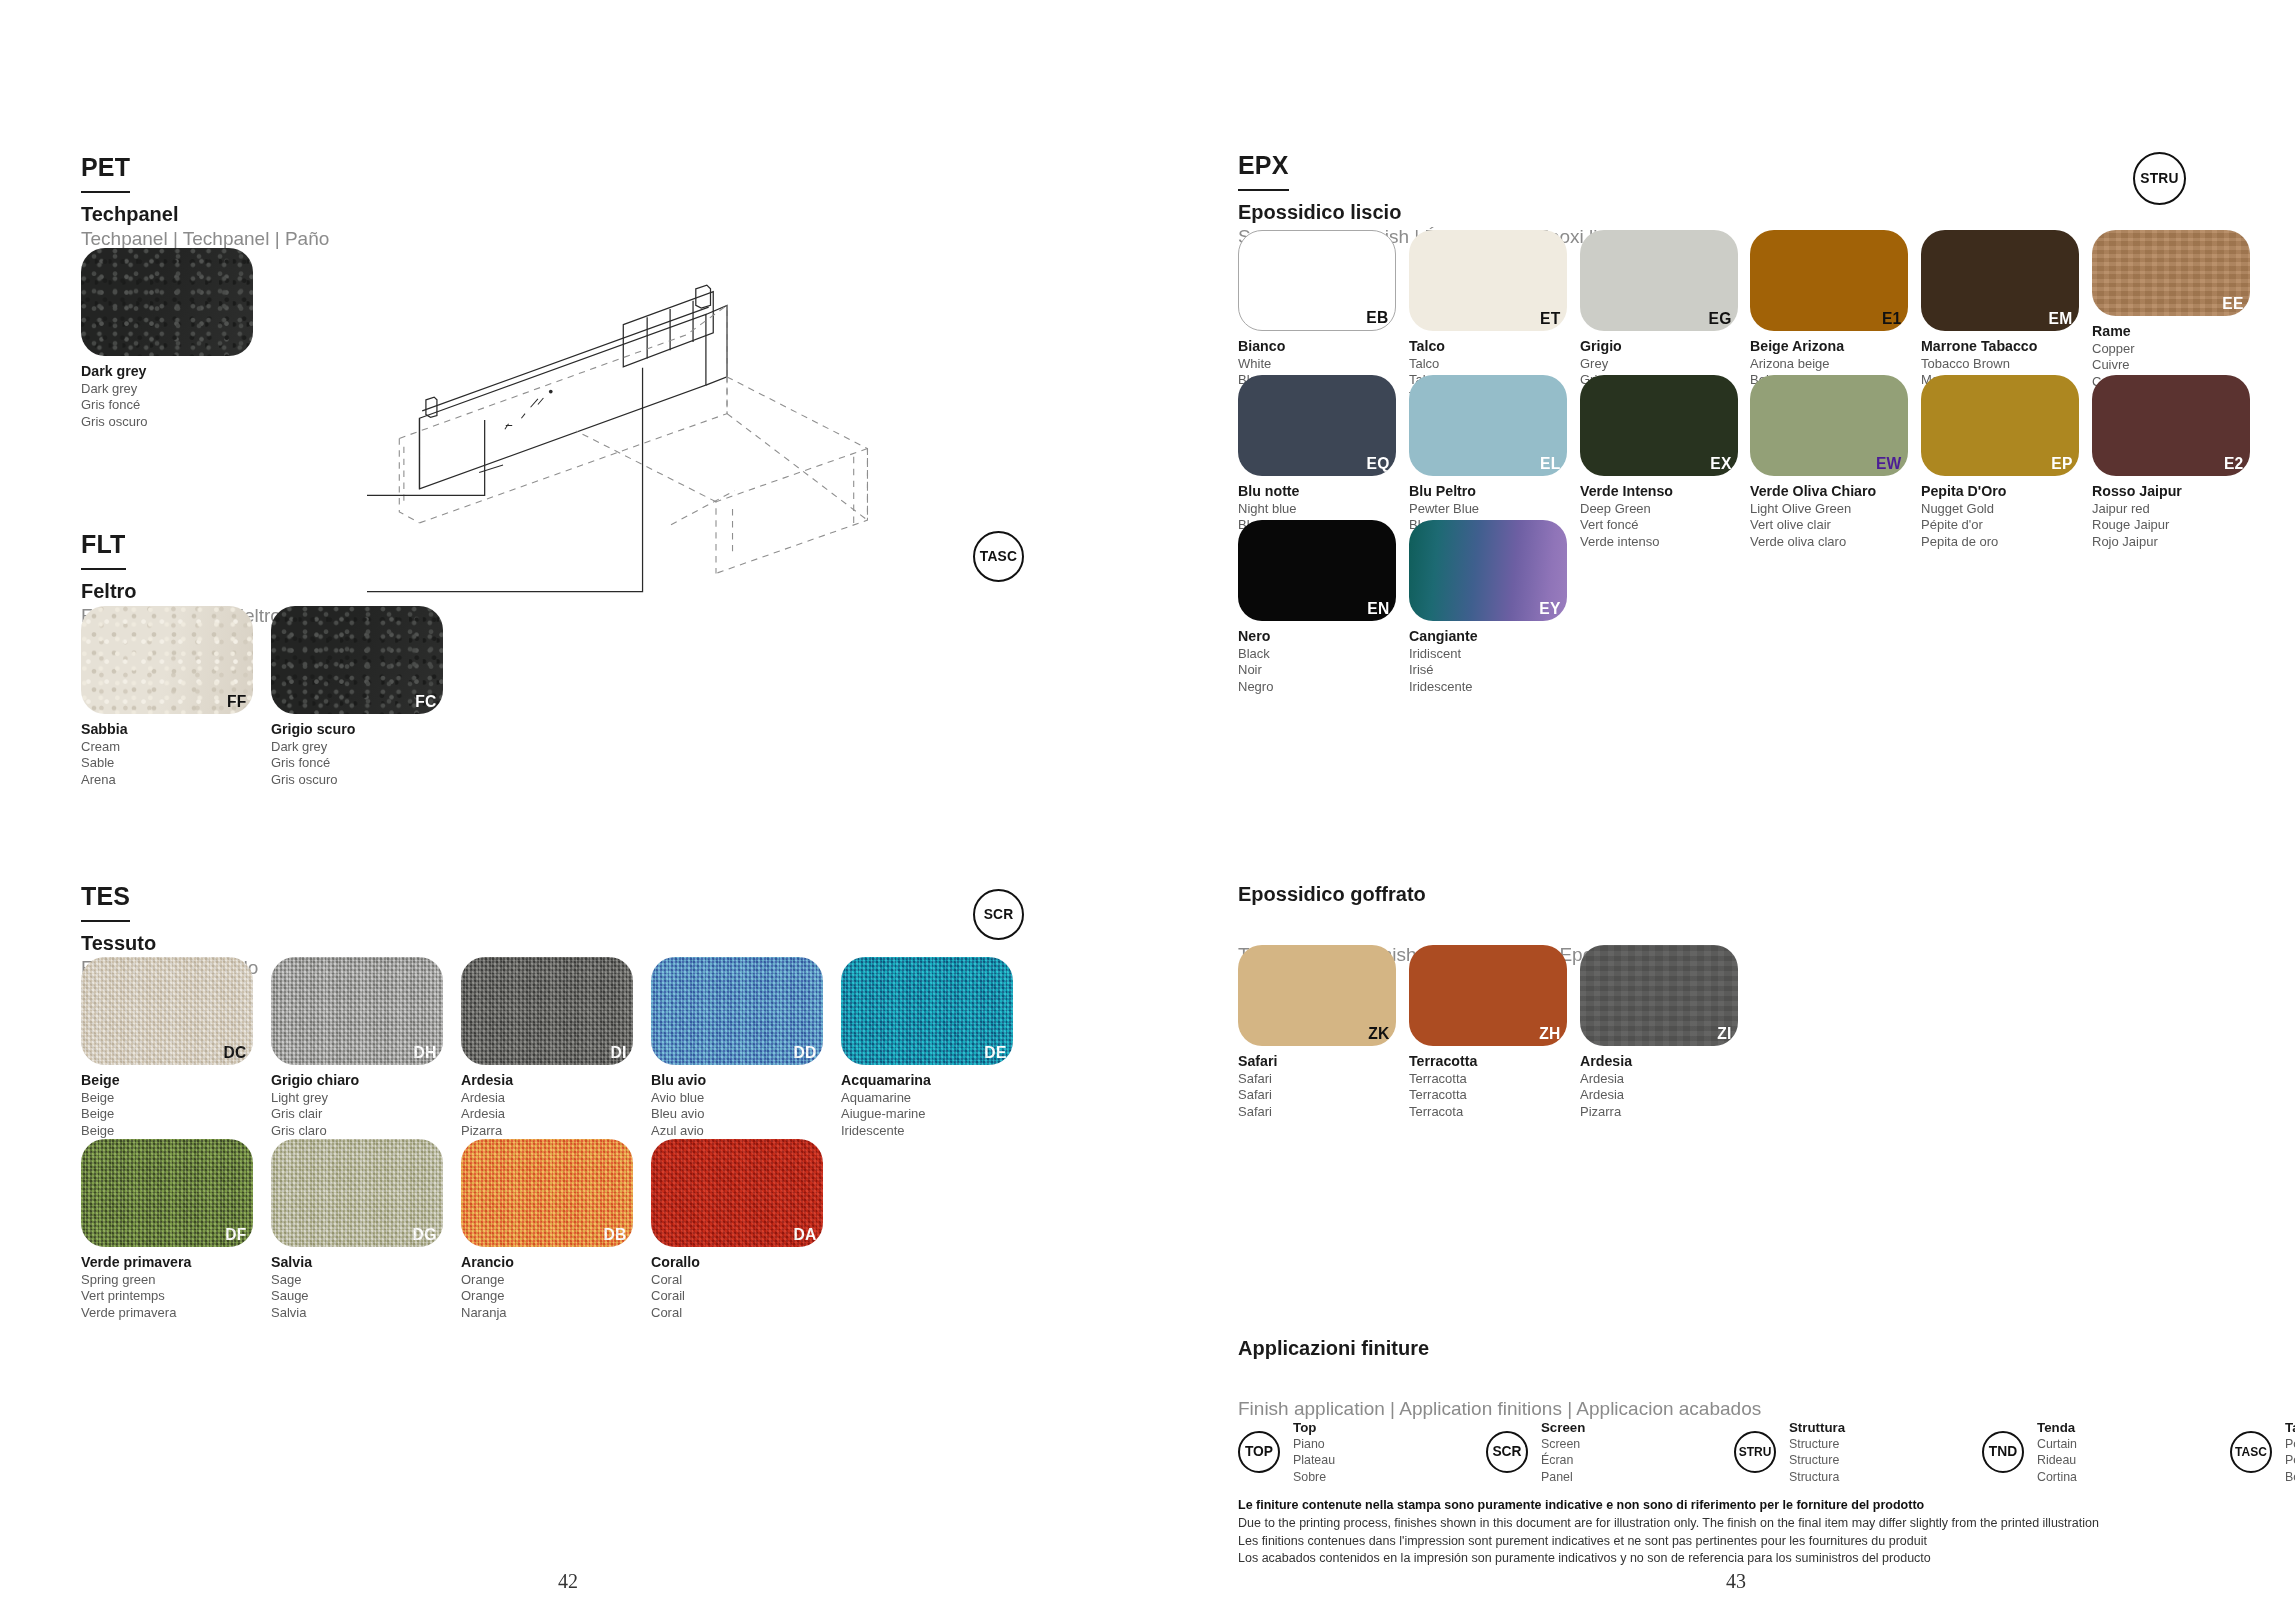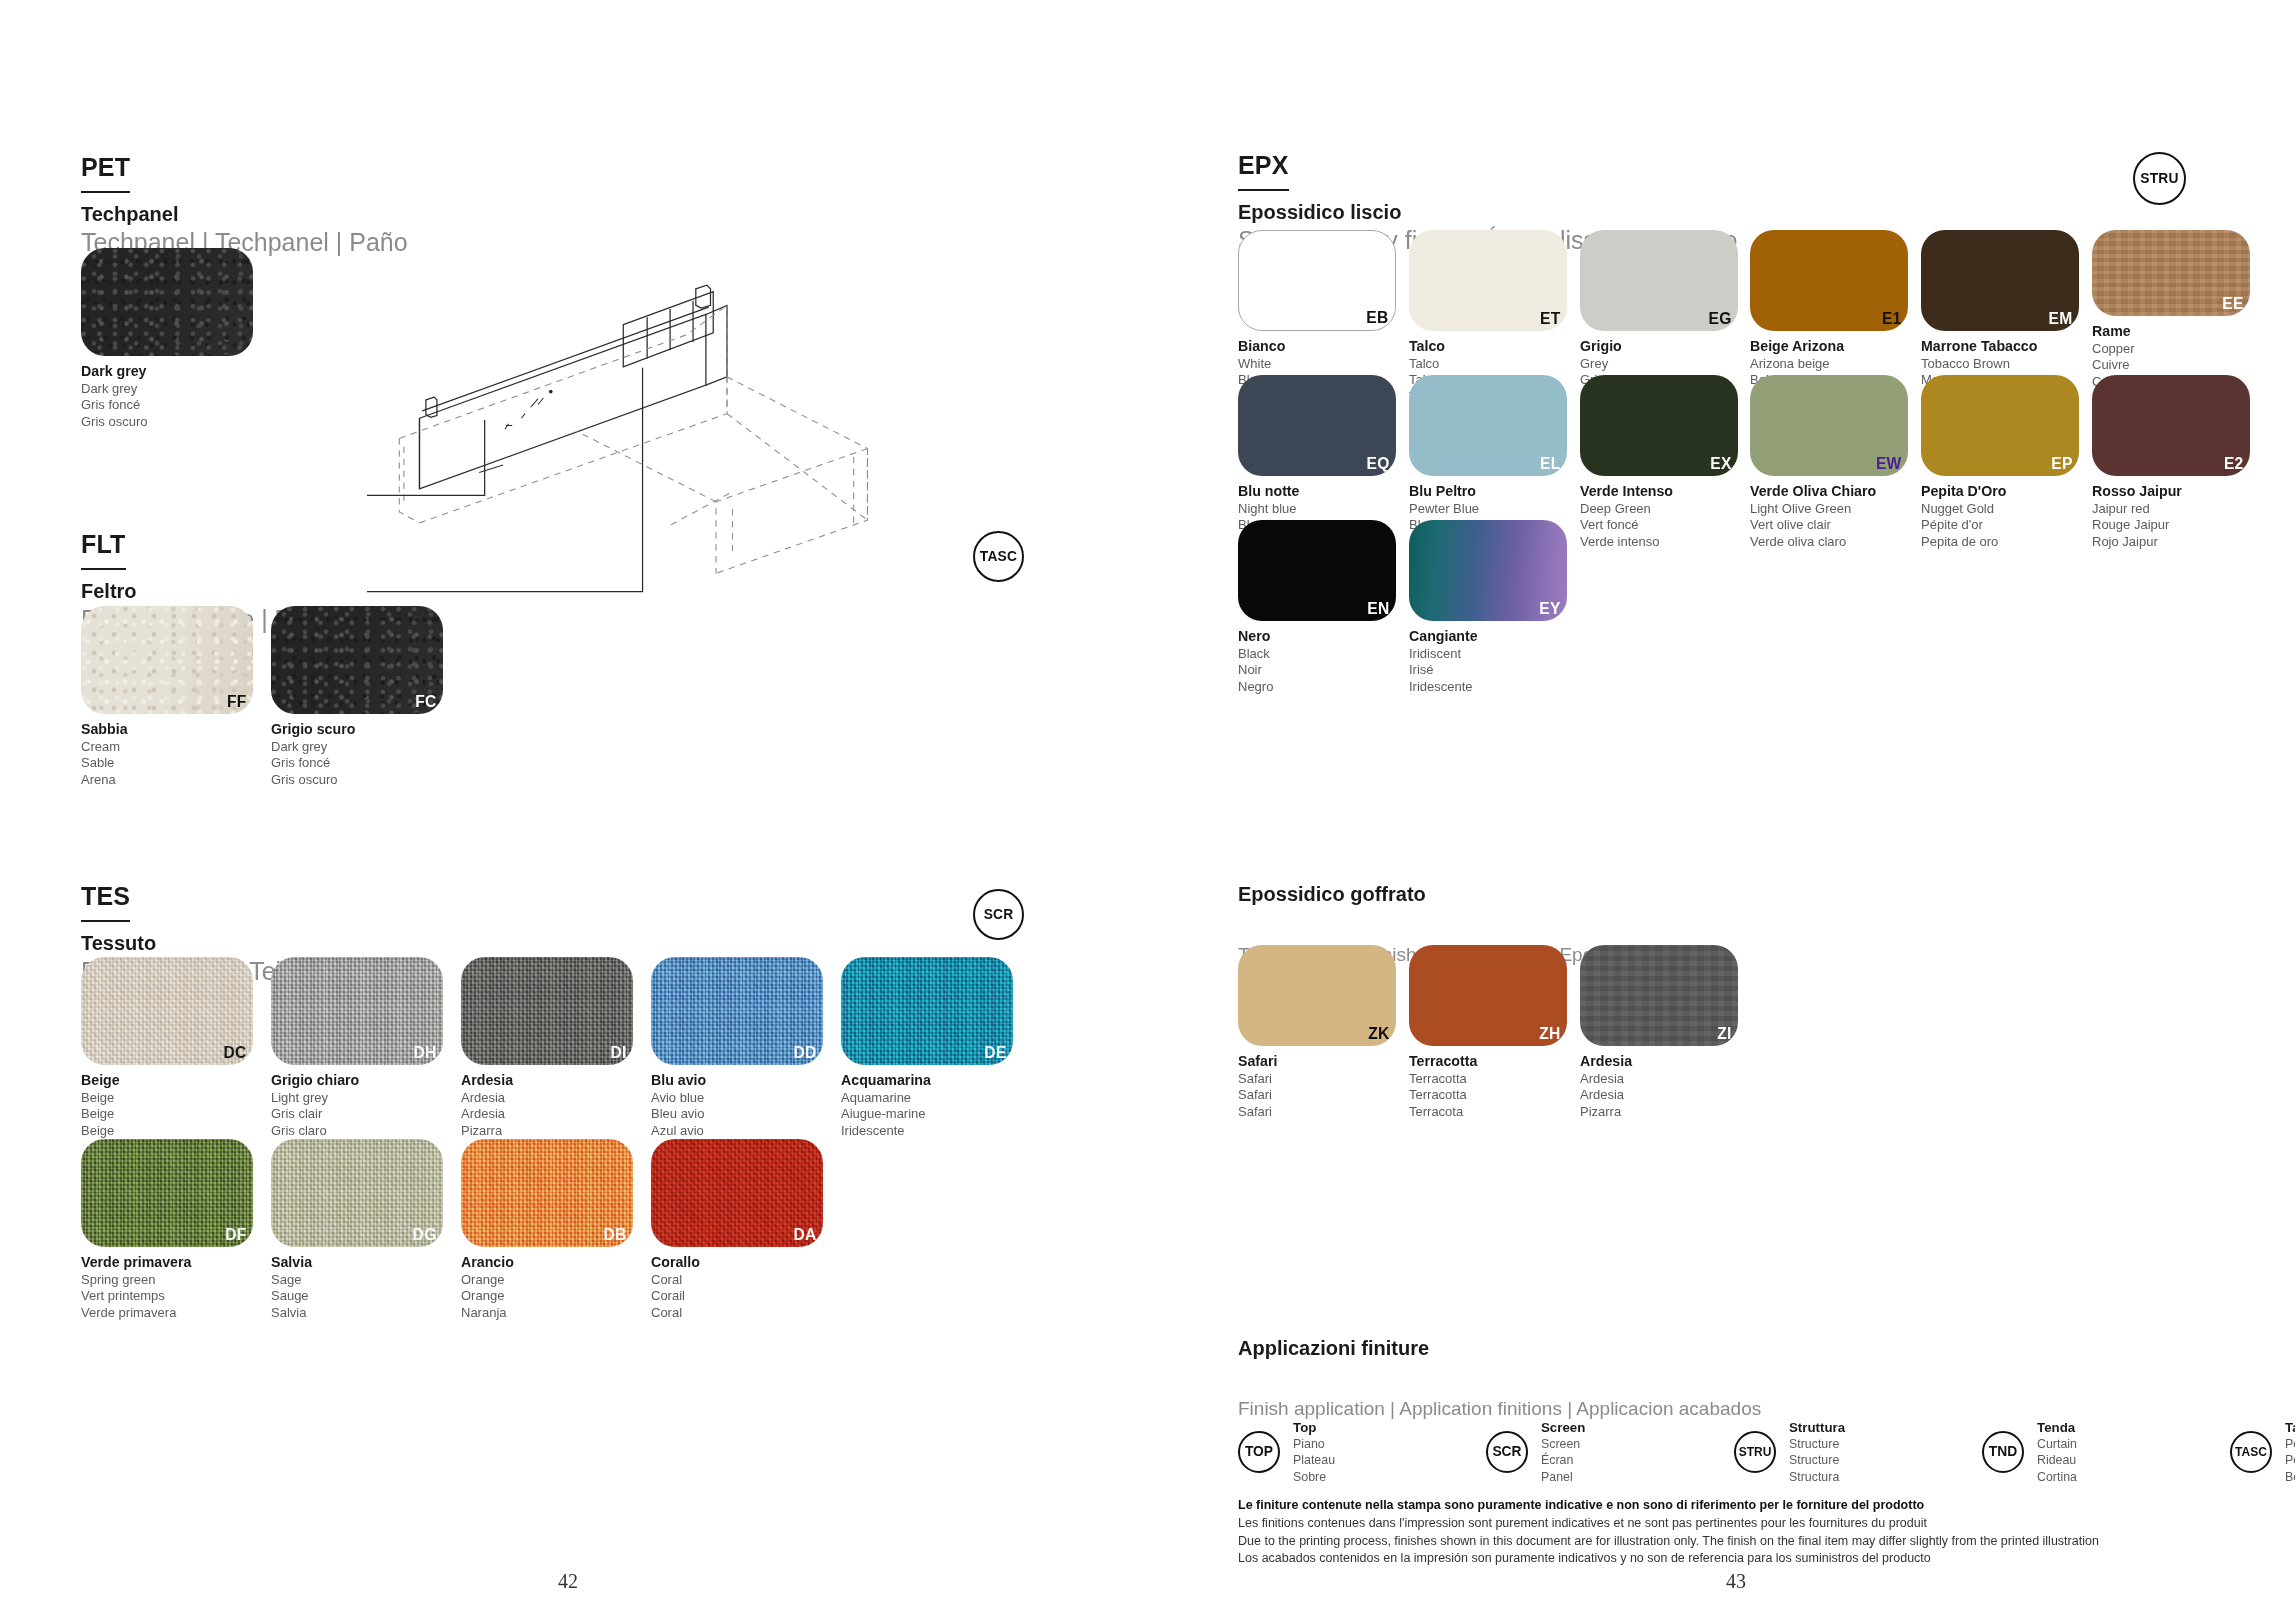--- a/index.html
+++ b/index.html
@@ -12,21 +12,21 @@
   }
   .page { position: relative; width: 2296px; height: 1624px; }
 
   
   .code-heading {
     font-size: 25px; font-weight: bold; letter-spacing: 0.2px;
     border-bottom: 2.8px solid #1a1a1a; display: inline-block;
     padding-bottom: 11px; line-height: 1.05;
   }
   .fam-title { font-size: 20px; font-weight: bold; line-height: 1.25; margin-top: 8.3px; }
-  .fam-sub   { font-size: 25px; color: #8b8b8b; font-weight: normal; line-height: 1.25; }
+  .fam-sub   { font-size: 19px; color: #8b8b8b; font-weight: normal; line-height: 1.25; }
 
   .sec-title { font-size: 20px; font-weight: bold; line-height: 1.25; }
   .sec-sub   { font-size: 19px; color: #8b8b8b; line-height: 1.25; margin-top: 36px; }
 
   
   .swatch-wrap { position: absolute; }
   .swatch {
     position: relative; width: 100%; height: 108px;
     overflow: hidden;
     border-radius: 24px;
@@ -588,21 +588,21 @@
           <div class="t1">Tasche</div>
           <div class="t2">Pocket</div>
           <div class="t2">Poches</div>
           <div class="t2">Bolsillos</div>
         </div>
       </div>
     </div>
 
   <div class="disclaimer" style="left:1238px; top:1497px;">
     <div class="d1">Le finiture contenute nella stampa sono puramente indicative e non sono di riferimento per le forniture del prodotto</div>
+    <div class="d2">Due to the printing process, finishes shown in this document are for illustration only. The finish on the final item may differ slightly from the printed illustration</div>
     <div class="d2">Les finitions contenues dans l'impression sont purement indicatives et ne sont pas pertinentes pour les fournitures du produit</div>
-    <div class="d2">Due to the printing process, finishes shown in this document are for illustration only. The finish on the final item may differ slightly from the printed illustration</div>
     <div class="d2">Los acabados contenidos en la impresión son puramente indicativos y no son de referencia para los suministros del producto</div>
   </div>
 
   <div class="pagenum" style="left:1726px; top:1570px;">43</div>
 
 </div>
 
 
 </body></html>

